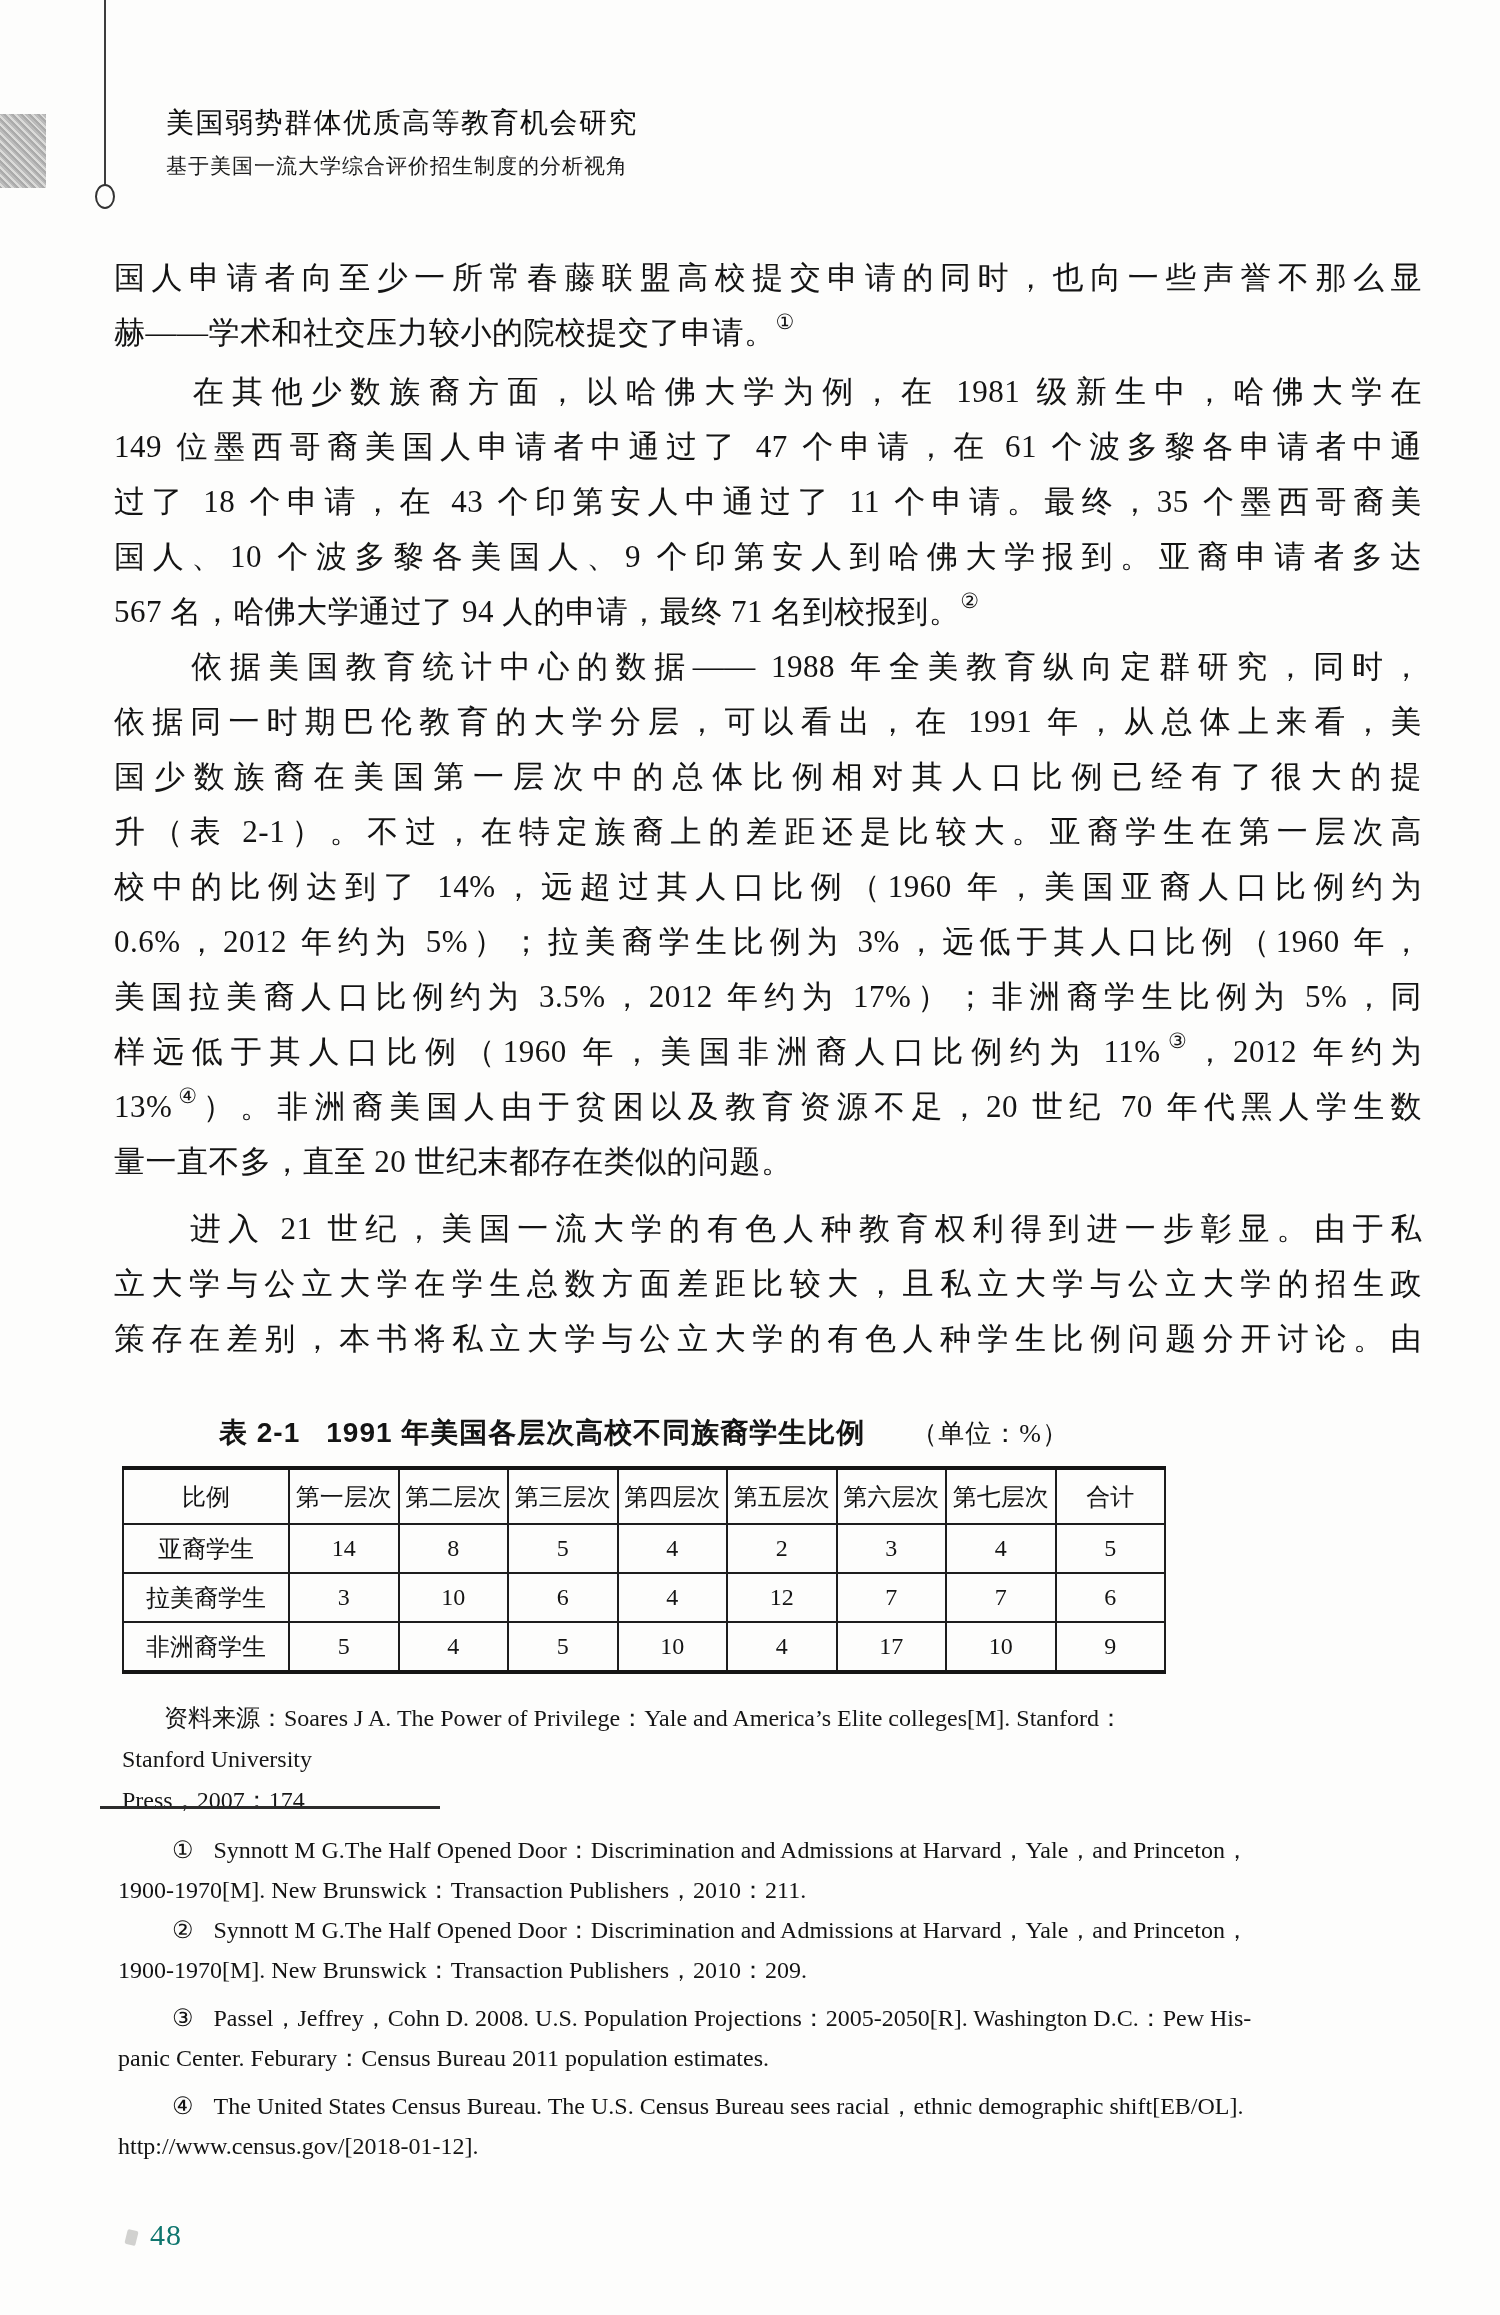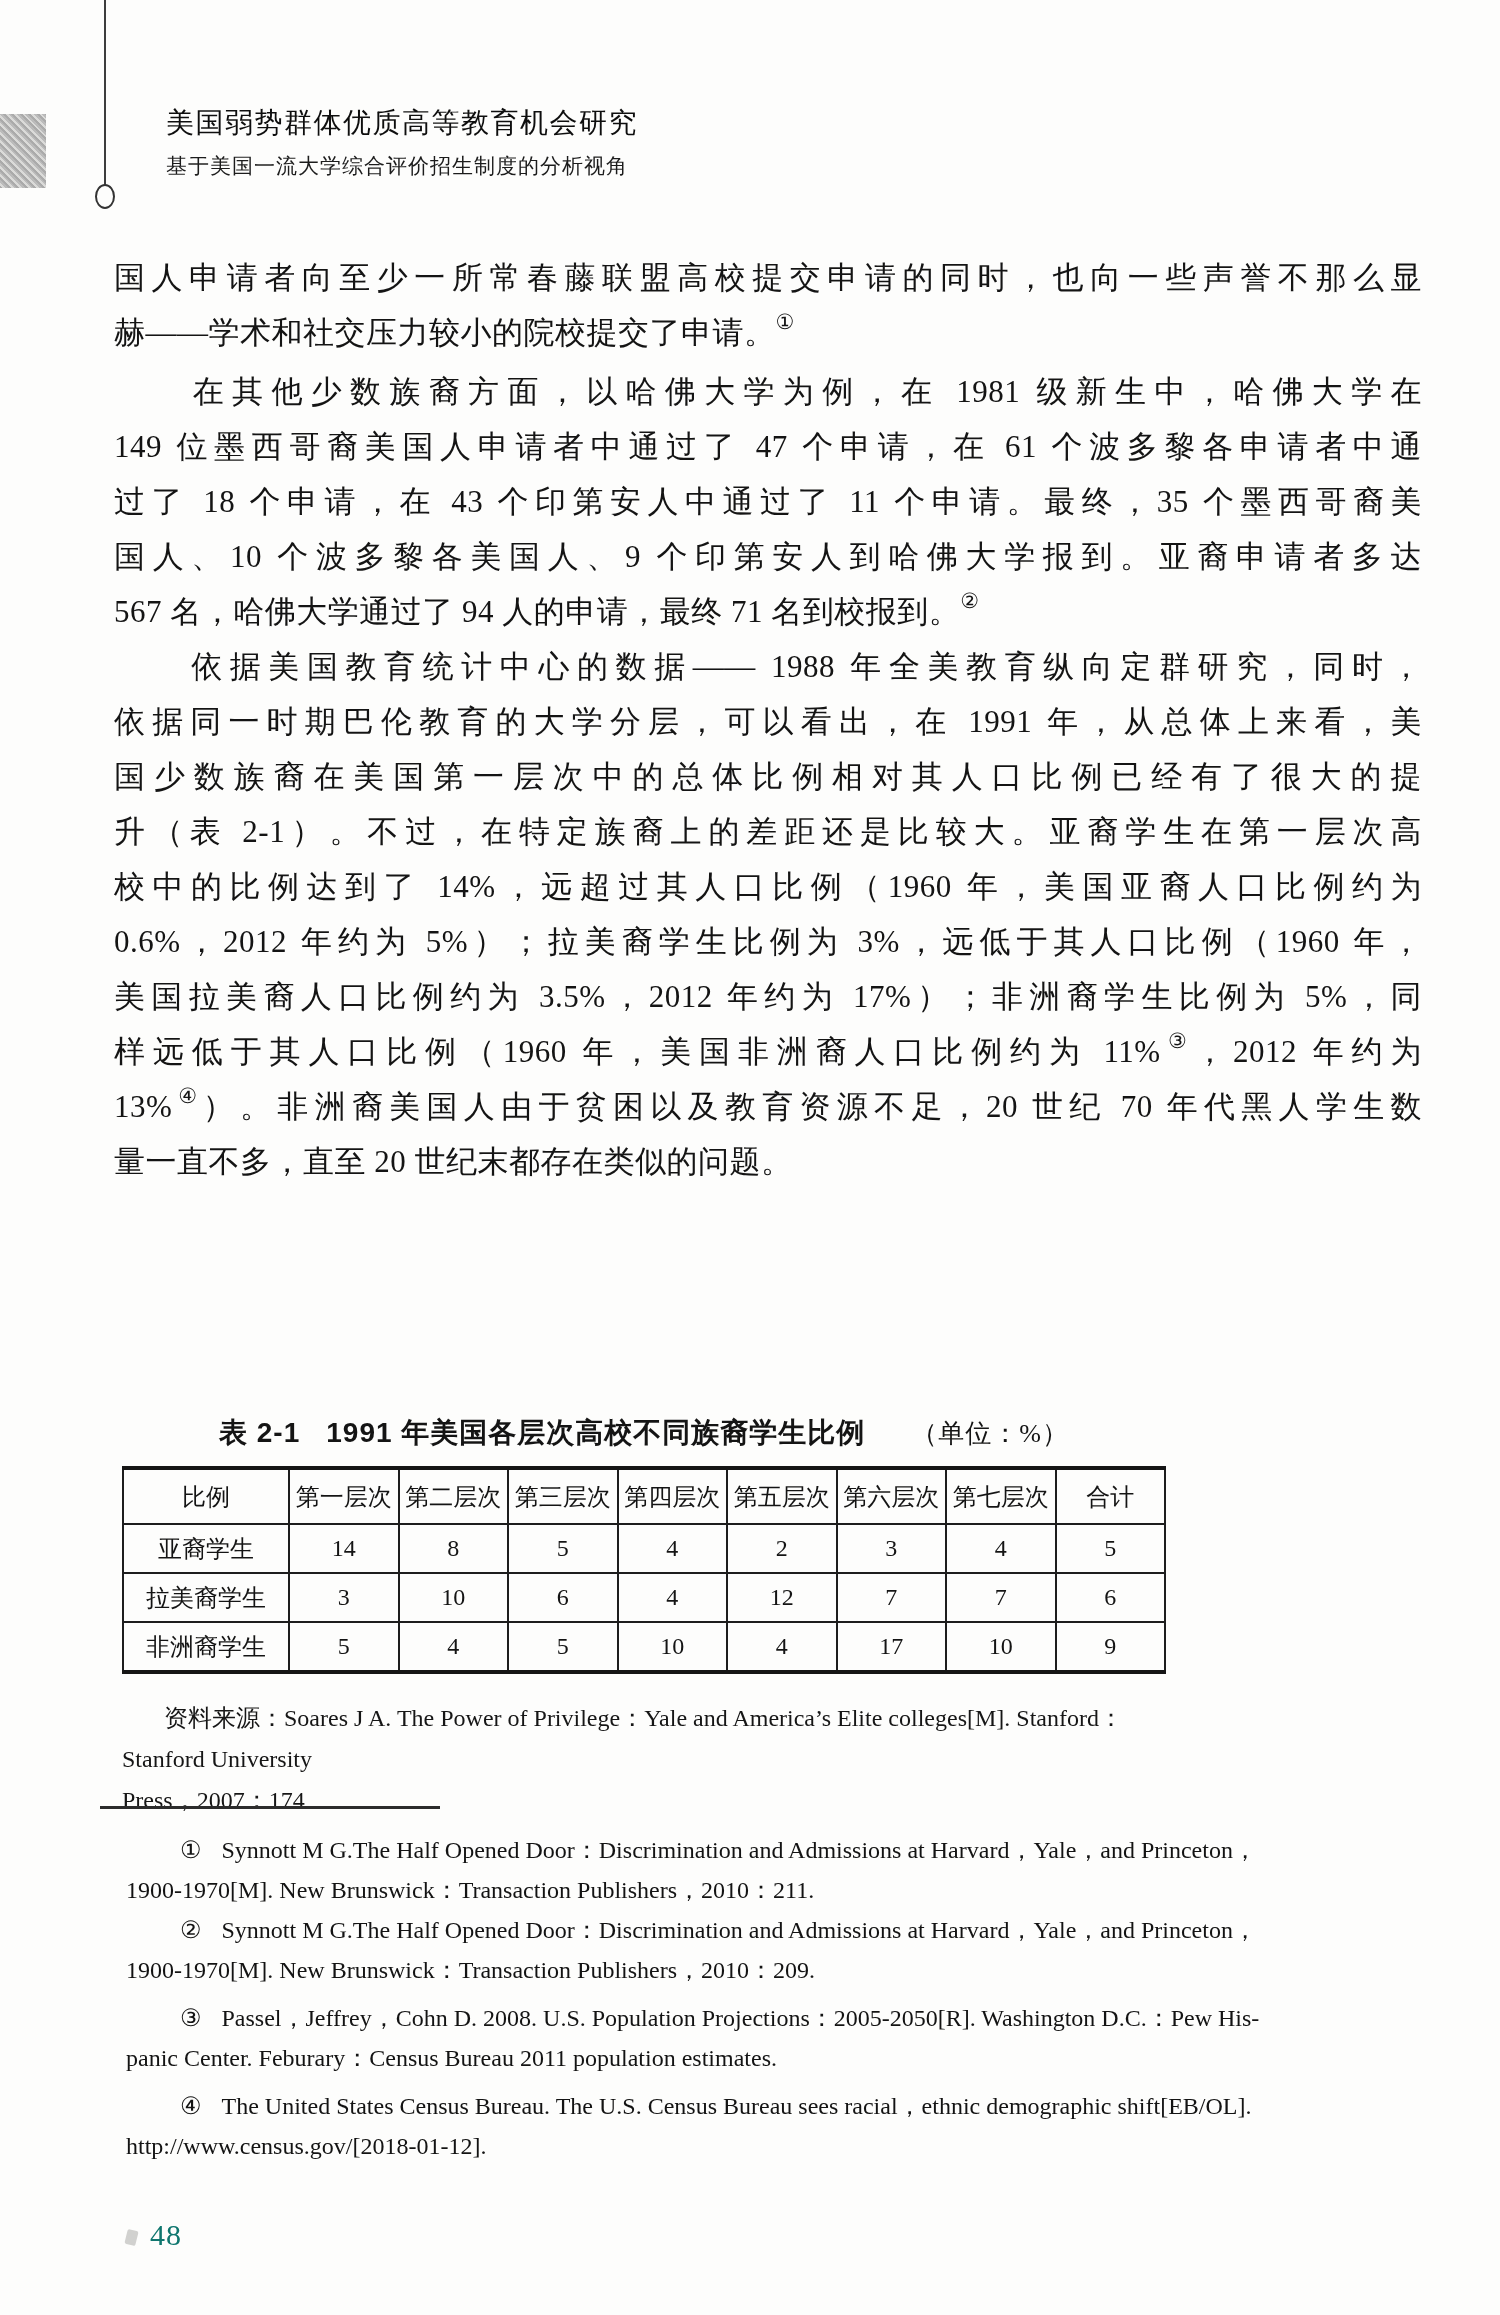--- a/index.html
+++ b/index.html
@@ -45,21 +45,21 @@
   table.ratio th,table.ratio td{border:2px solid #1d1d1d;text-align:center;font-weight:normal;padding:0;}
   table.ratio thead th{height:53px;border-bottom:2px solid #1d1d1d;}
   table.ratio tbody td{height:47px;text-align:center;}
   col.c-label{width:166px;}
 
   .tbl-source{margin-top:24px;font-size:24px;line-height:41px;color:#161616;}
   .src-line.first{text-indent:42px;}
 
   
   .fn-divider{position:absolute;left:100px;top:1806px;width:340px;height:3px;background:#2c2c2c;}
-  .footnotes{position:absolute;left:126px;top:1830px;width:1330px;font-size:24px;line-height:40px;color:#131313;}
+  .footnotes{position:absolute;left:118px;top:1830px;width:1330px;font-size:24px;line-height:40px;color:#131313;}
   .fn .fn-l1{text-indent:54px;}
   .fn-marker{margin-right:20px;}
   .fn-3,.fn-4{margin-top:8px;}
 
   
   .page-num{position:absolute;left:150px;top:2218px;font-size:30px;letter-spacing:1px;color:#0f766e;}
 </style>
 </head>
 <body>
 
@@ -91,20 +91,25 @@
         <div class="line">依据同一时期巴伦教育的大学分层，可以看出，在 1991 年，从总体上来看，美</div>
         <div class="line">国少数族裔在美国第一层次中的总体比例相对其人口比例已经有了很大的提</div>
         <div class="line">升（表 2-1）。不过，在特定族裔上的差距还是比较大。亚裔学生在第一层次高</div>
         <div class="line">校中的比例达到了 14%，远超过其人口比例（1960 年，美国亚裔人口比例约为</div>
         <div class="line">0.6%，2012 年约为 5%）；拉美裔学生比例为 3%，远低于其人口比例（1960 年，</div>
         <div class="line">美国拉美裔人口比例约为 3.5%，2012 年约为 17%）；非洲裔学生比例为 5%，同</div>
         <div class="line">样远低于其人口比例（1960 年，美国非洲裔人口比例约为 11%<sup class="fnref">③</sup>，2012 年约为</div>
         <div class="line">13%<sup class="fnref">④</sup>）。非洲裔美国人由于贫困以及教育资源不足，20 世纪 70 年代黑人学生数</div>
         <div class="line line-end">量一直不多，直至 20 世纪末都存在类似的问题。</div>
       </div>
+      <div class="para para-4">
+        <div class="line">　　进入 21 世纪，美国一流大学的有色人种教育权利得到进一步彰显。由于私</div>
+        <div class="line">立大学与公立大学在学生总数方面差距比较大，且私立大学与公立大学的招生政</div>
+        <div class="line">策存在差别，本书将私立大学与公立大学的有色人种学生比例问题分开讨论。由</div>
+      </div>
     </main>
 
   <section class="table-area">
     <div class="tbl-caption">
       <span class="cap-label">表 2-1</span>
       <span class="cap-title">1991 年美国各层次高校不同族裔学生比例</span>
       <span class="cap-unit">（单位：%）</span>
     </div>
     <table class="ratio" id="dataTable">
         <colgroup>

